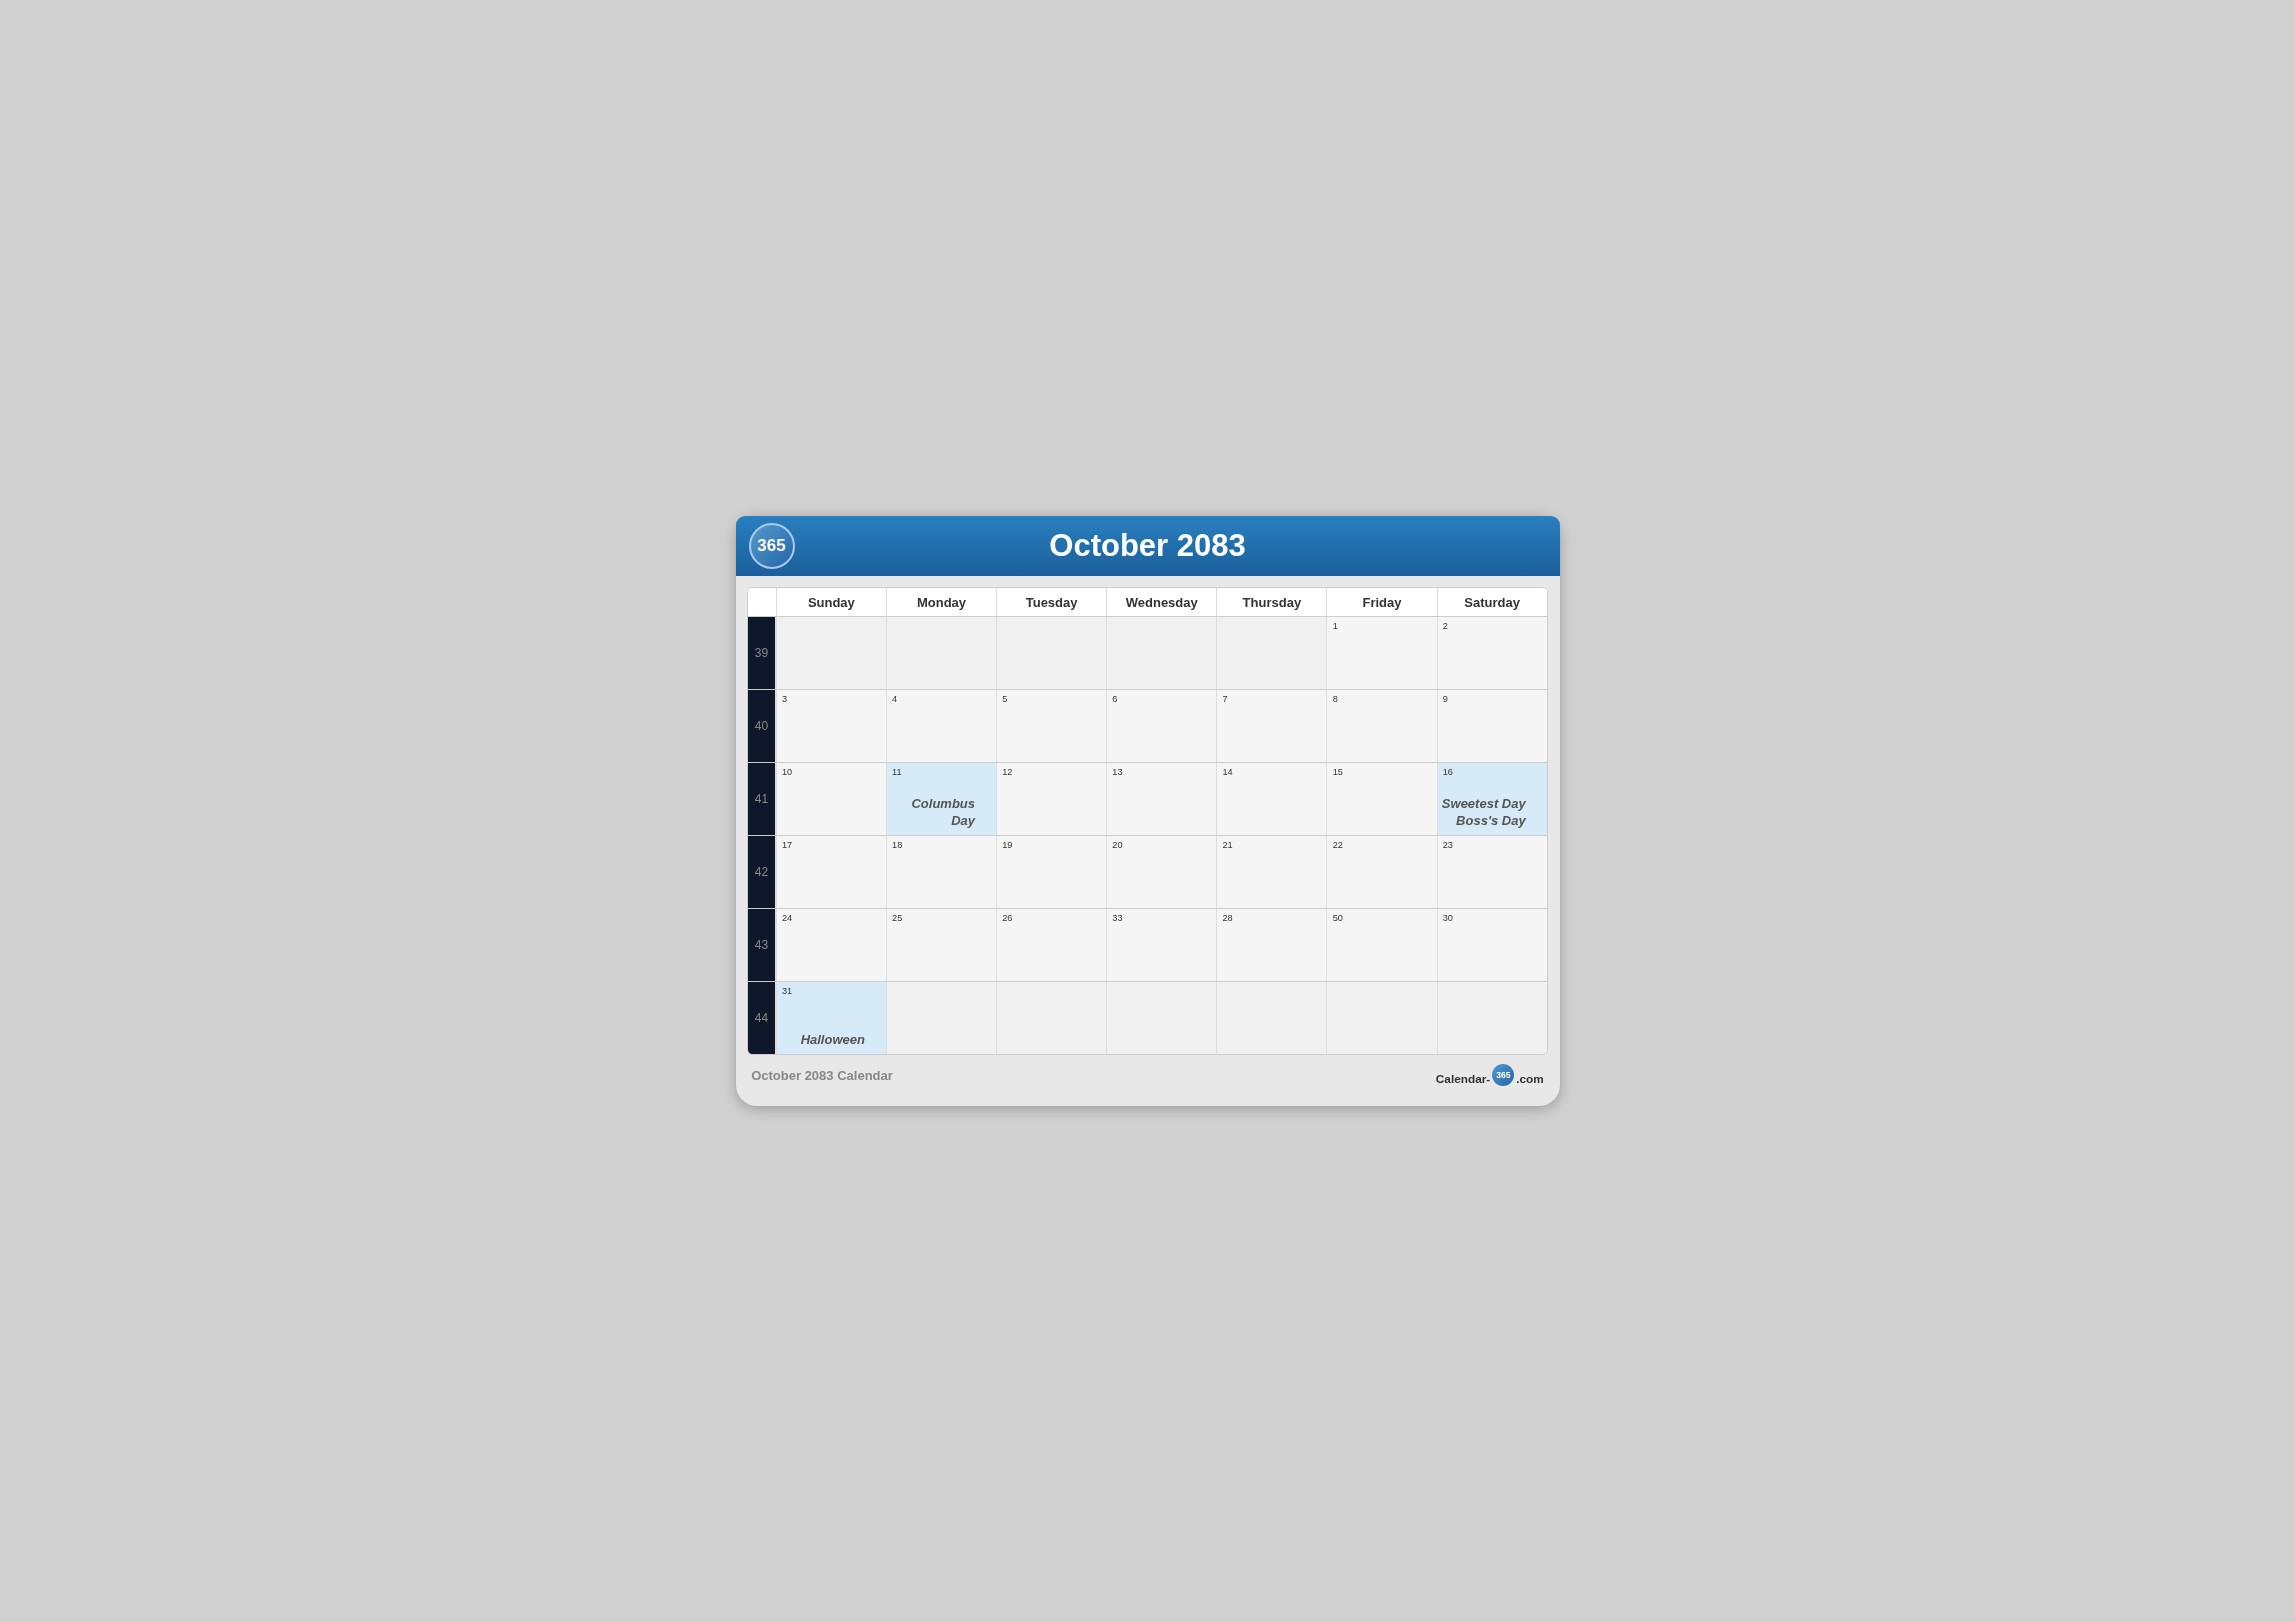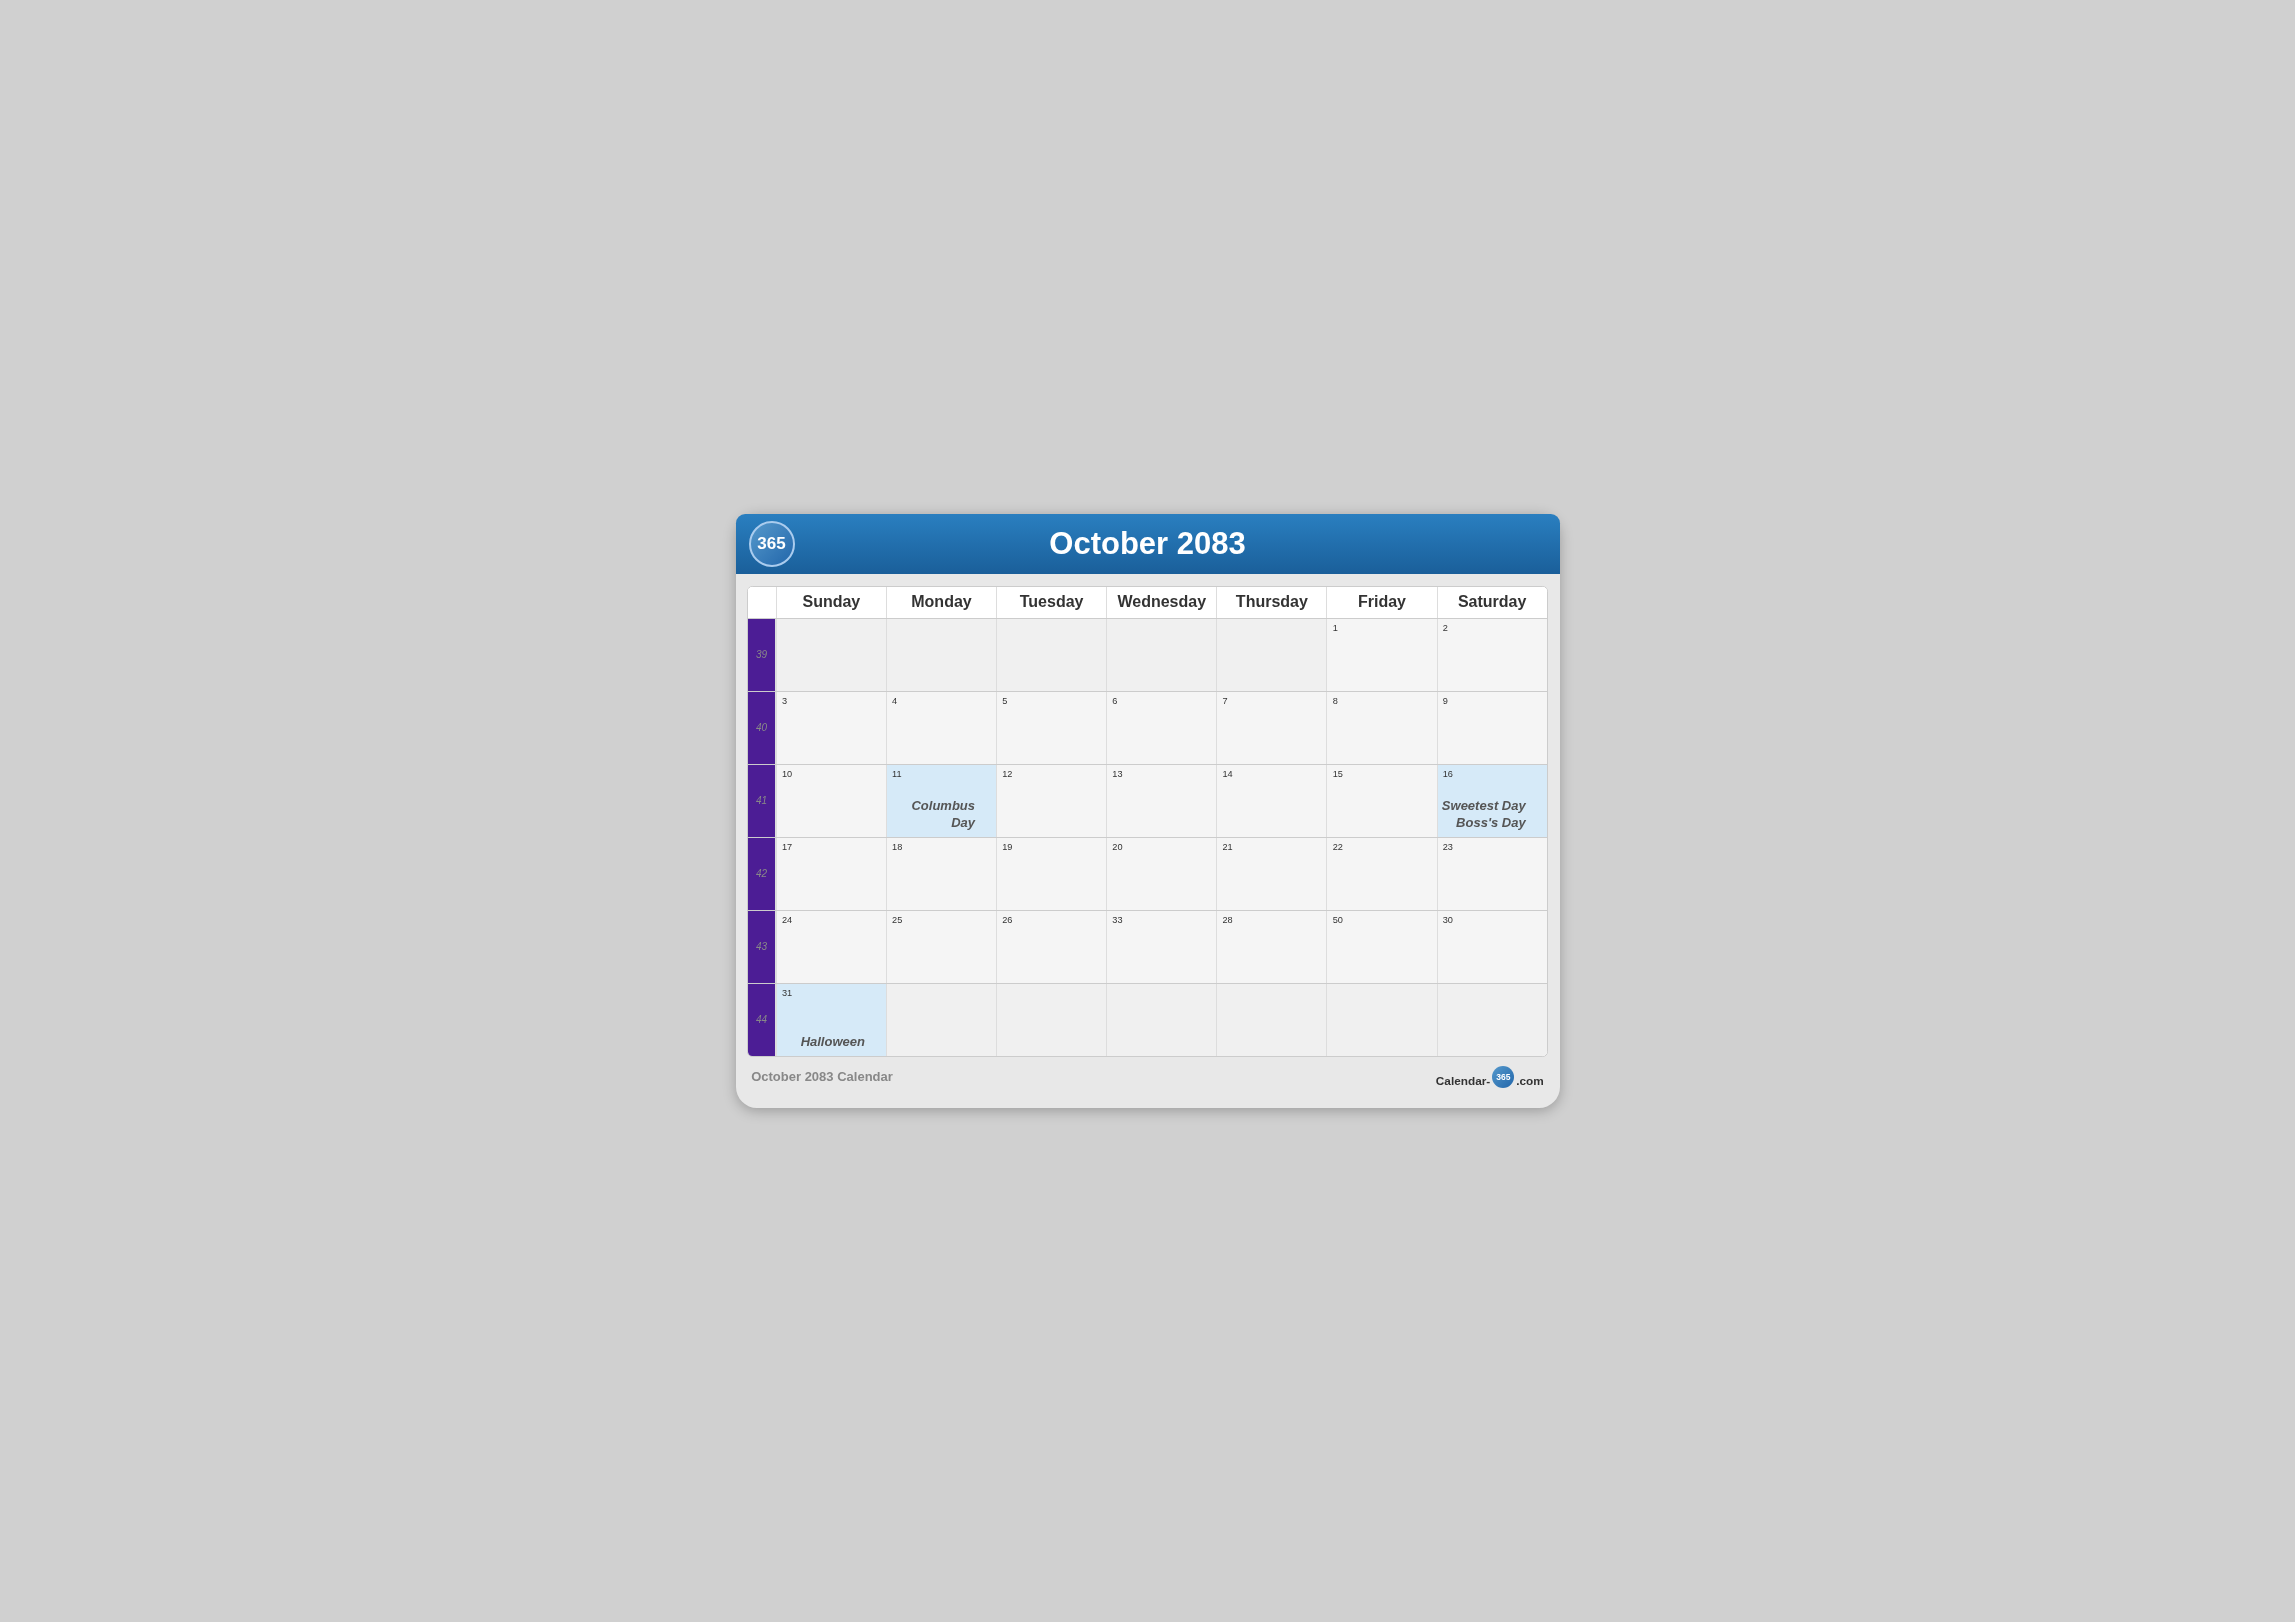--- a/index.html
+++ b/index.html
@@ -65,43 +65,42 @@
       display: grid;
       grid-template-columns: 27.5px repeat(7, 1fr);
       background: white;
     }
     .week-num-header {
       background: white;
     }
     .day-header {
       text-align: center;
       padding: 6.5px 0;
-      font-size: 16px;
+      font-size: 13px;
       font-weight: bold;
       color: #333;
       border-left: 0.7px solid #ddd;
     }
     .calendar-grid {
       display: flex;
       flex-direction: column;
     }
     .calendar-row {
       display: grid;
       grid-template-columns: 27.5px repeat(7, 1fr);
       border-top: 0.7px solid #ccc;
     }
     .week-number {
       display: flex;
       align-items: center;
       justify-content: center;
-      font-size: 10px;
+      font-size: 12px;
       color: #888;
-      font-style: italic;
       border-right: 0.7px solid #ddd;
-      background: #4c1d95;
+      background: #0f172a;
     }
     .calendar-cell {
       border-left: 0.7px solid #ddd;
       min-height: 72px;
       padding: 3.9px 5.2px;
       background: #f5f5f5;
       position: relative;
       vertical-align: top;
     }
     .calendar-cell.highlight {

